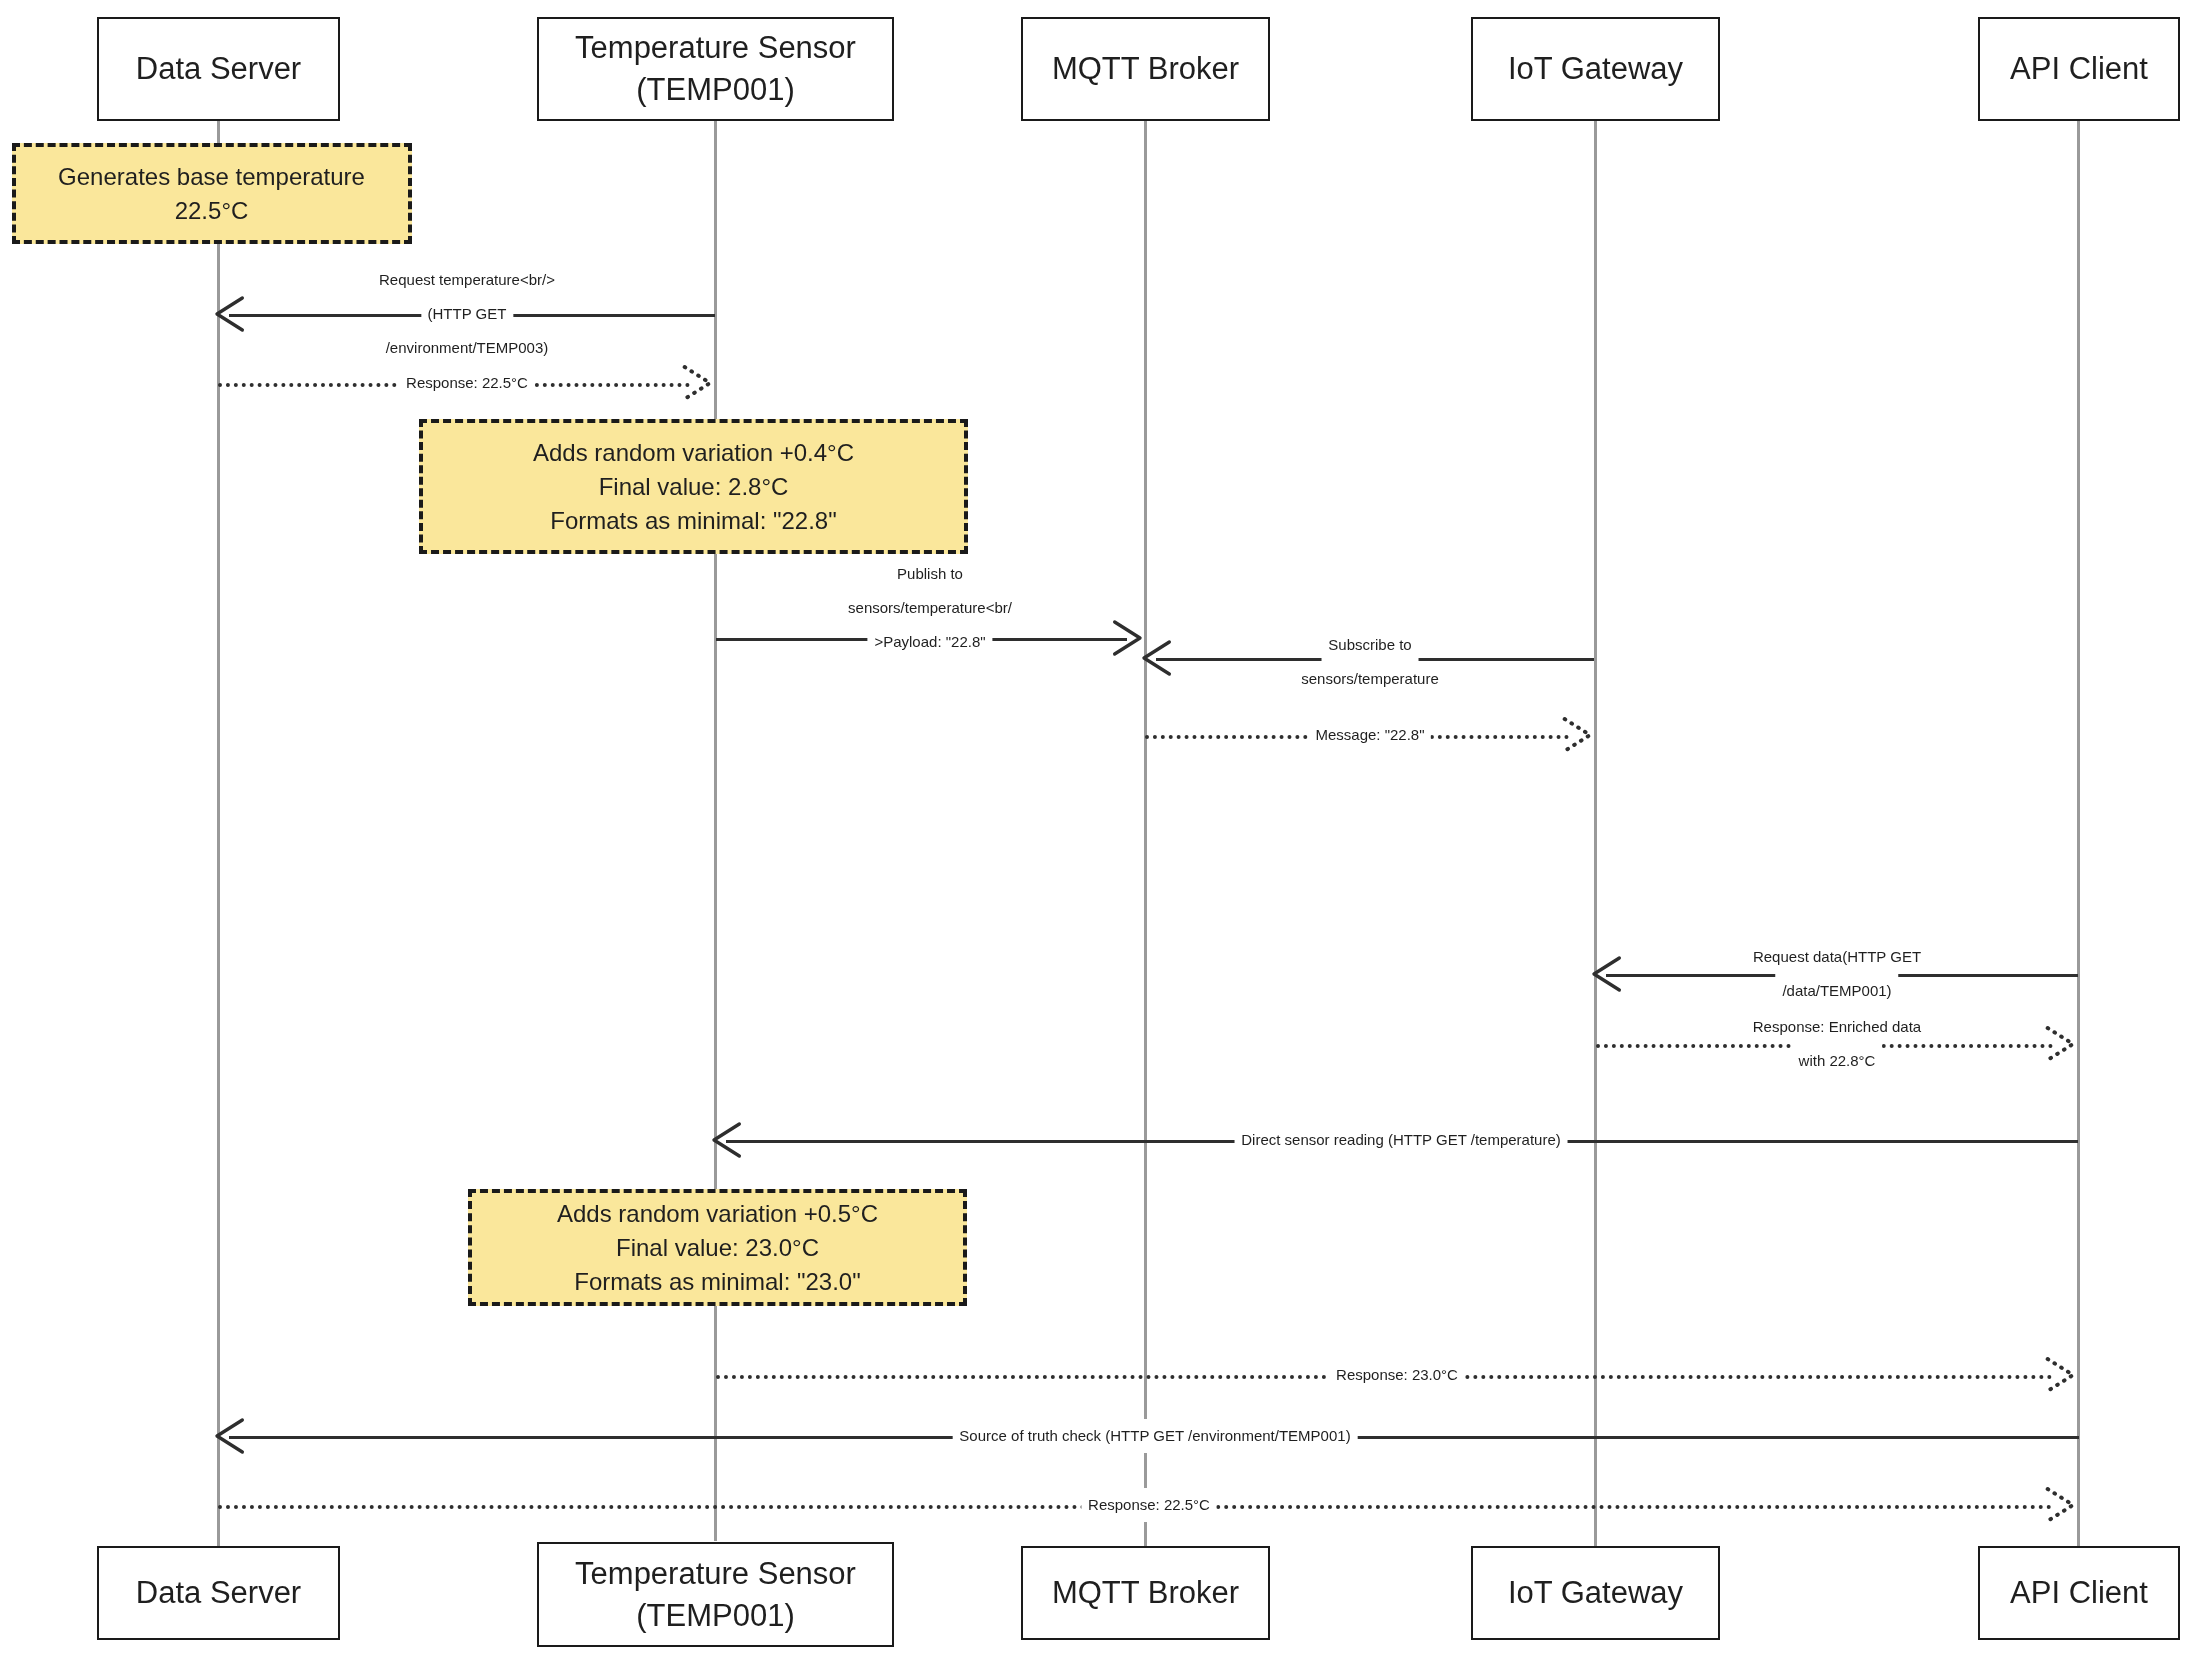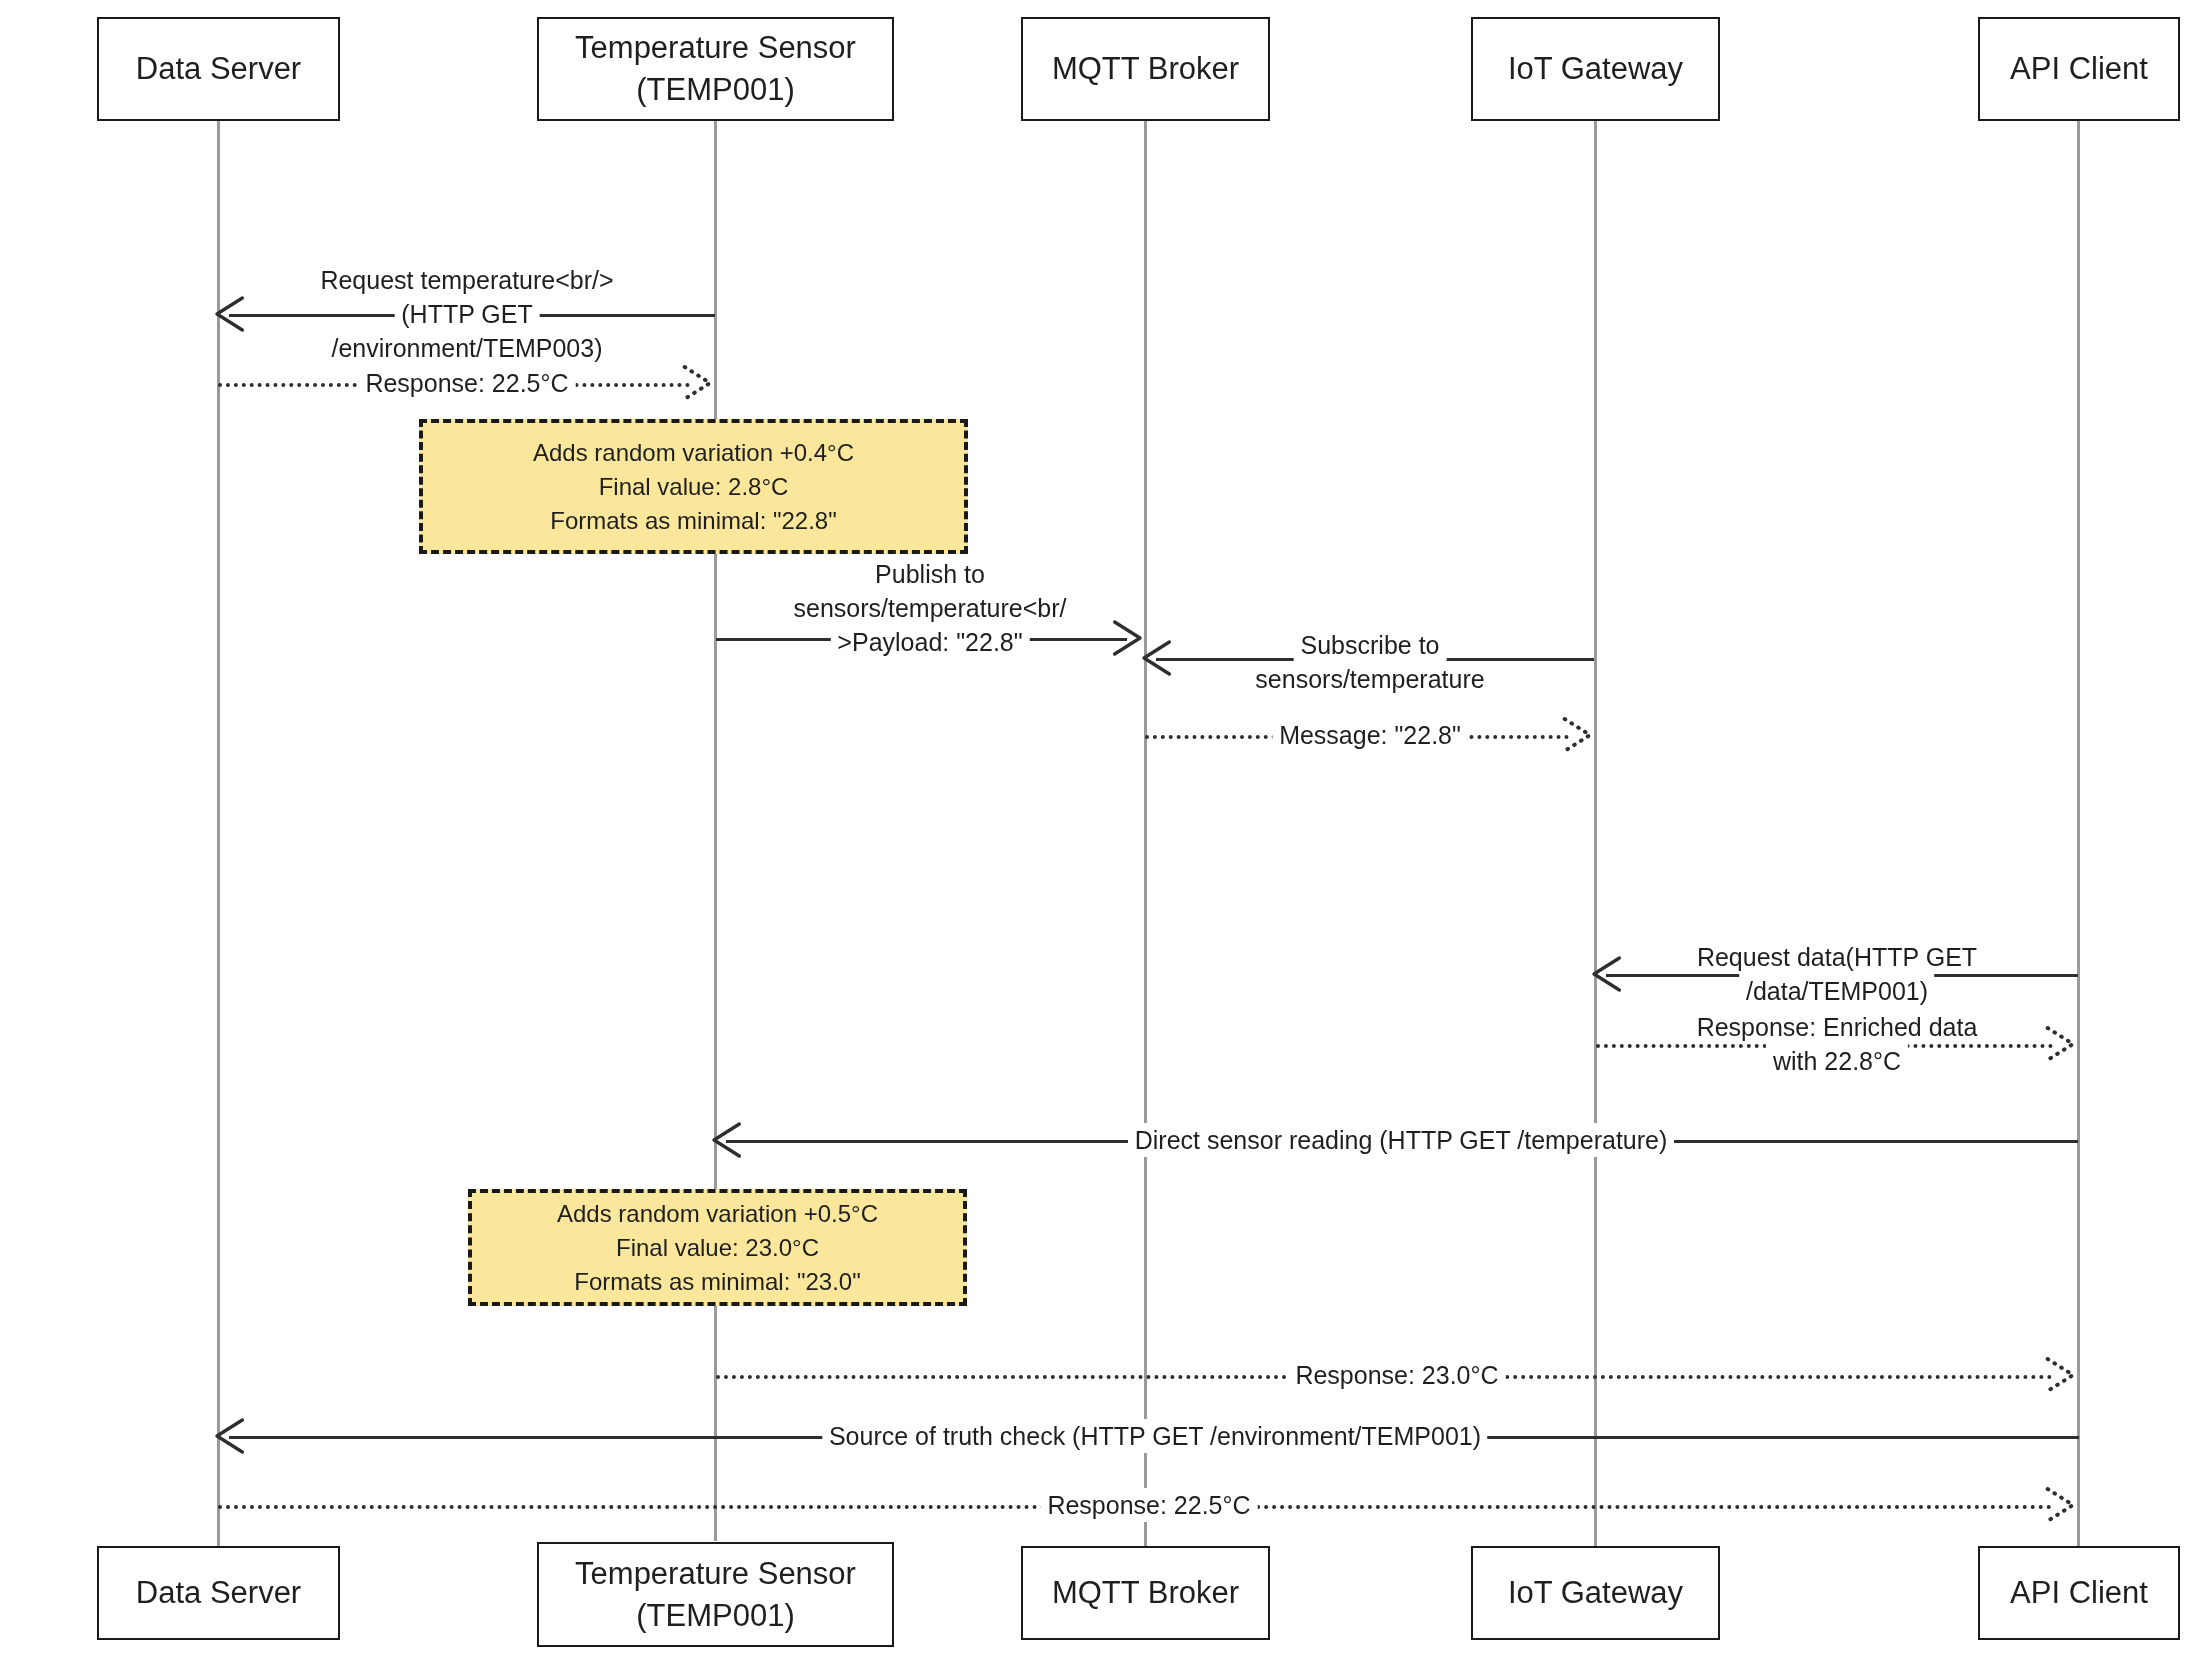--- a/index.html
+++ b/index.html
@@ -26,21 +26,21 @@
   .mline.solid{border-top:3.4px solid #2e2e2e;}
   .mline.dotted{border-top:4px dotted #2e2e2e;}
 
   
   .head{position:absolute;transform:translateY(-50%);fill:none;stroke:#2e2e2e;
         stroke-width:5;stroke-linecap:round;stroke-linejoin:round;}
   .head.dotted{stroke-width:6;stroke-dasharray:1 11;}
 
   
   .mlabel{position:absolute;transform:translate(-50%,-50%);display:flex;flex-direction:column;
-          align-items:center;font-size:25px;line-height:34px;text-align:center;white-space:nowrap;justify-content:space-between;}
+          align-items:center;font-size:15px;line-height:34px;text-align:center;white-space:nowrap;justify-content:space-between;}
   .mlabel span{display:block;background:#ffffff;padding:0 6.7px;}
 </style>
 </head>
 <body>
 
 <div class="canvas">
 
   <div class="lifeline" style="left:217px;top:121px;height:1425px"></div>
   <div class="lifeline" style="left:714px;top:121px;height:1420px"></div>
   <div class="lifeline" style="left:1144px;top:121px;height:1425px"></div>
@@ -57,20 +57,24 @@
   <div class="abox" style="left:1021px;top:17px;width:249px;height:104px">
     <span>MQTT Broker</span>
   </div>
   <div class="abox" style="left:1471px;top:17px;width:249px;height:104px">
     <span>IoT Gateway</span>
   </div>
   <div class="abox" style="left:1978px;top:17px;width:202px;height:104px">
     <span>API Client</span>
   </div>
 
+  <div class="note" style="left:11.5px;top:143px;width:400px;height:101px">
+    <span>Generates base temperature</span>
+    <span>22.5°C</span>
+  </div>
 
   <div>
     <div class="mline solid" style="left:229px;top:314px;width:486px"></div>
     <svg class="head" style="left:213px;top:314px" width="32" height="38" viewBox="0 0 48 56">
         <polyline points="44,4 6,28 44,52"></polyline>
       </svg>
     <div class="mlabel" style="left:467px;top:314px">
       <span>Request temperature&lt;br/&gt;</span>
       <span>(HTTP GET</span>
       <span>/environment/TEMP003)</span>

